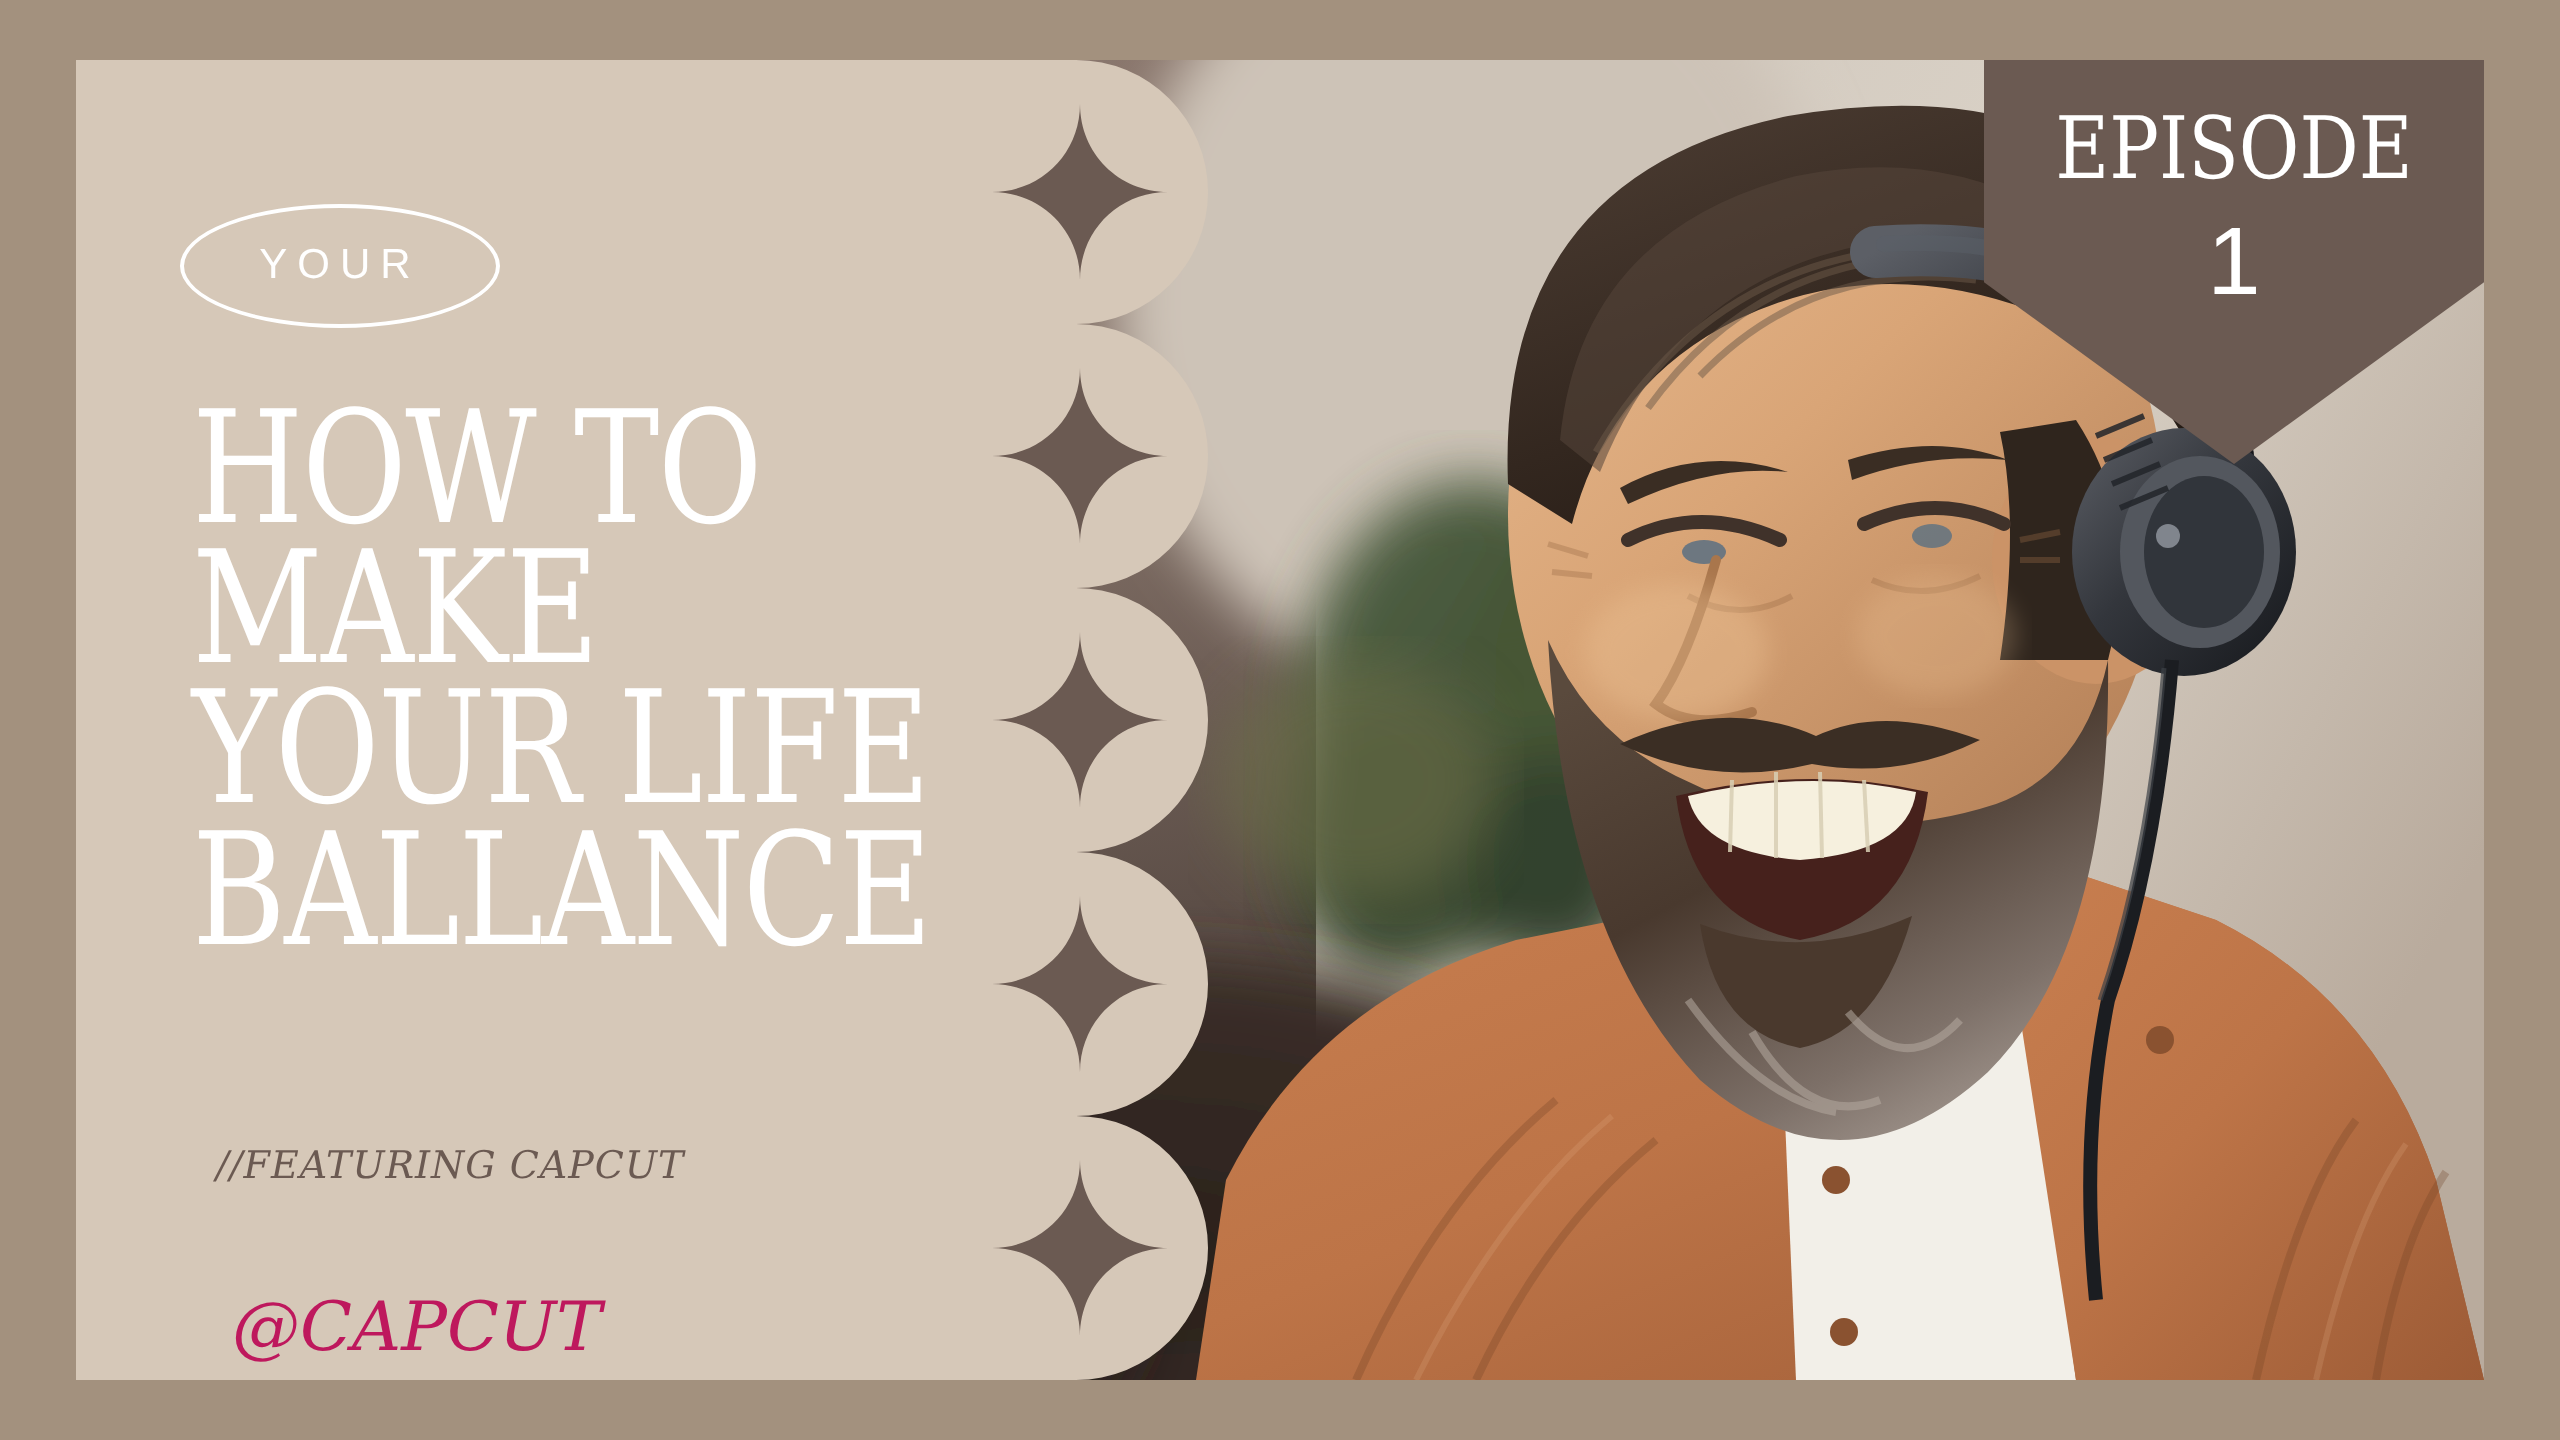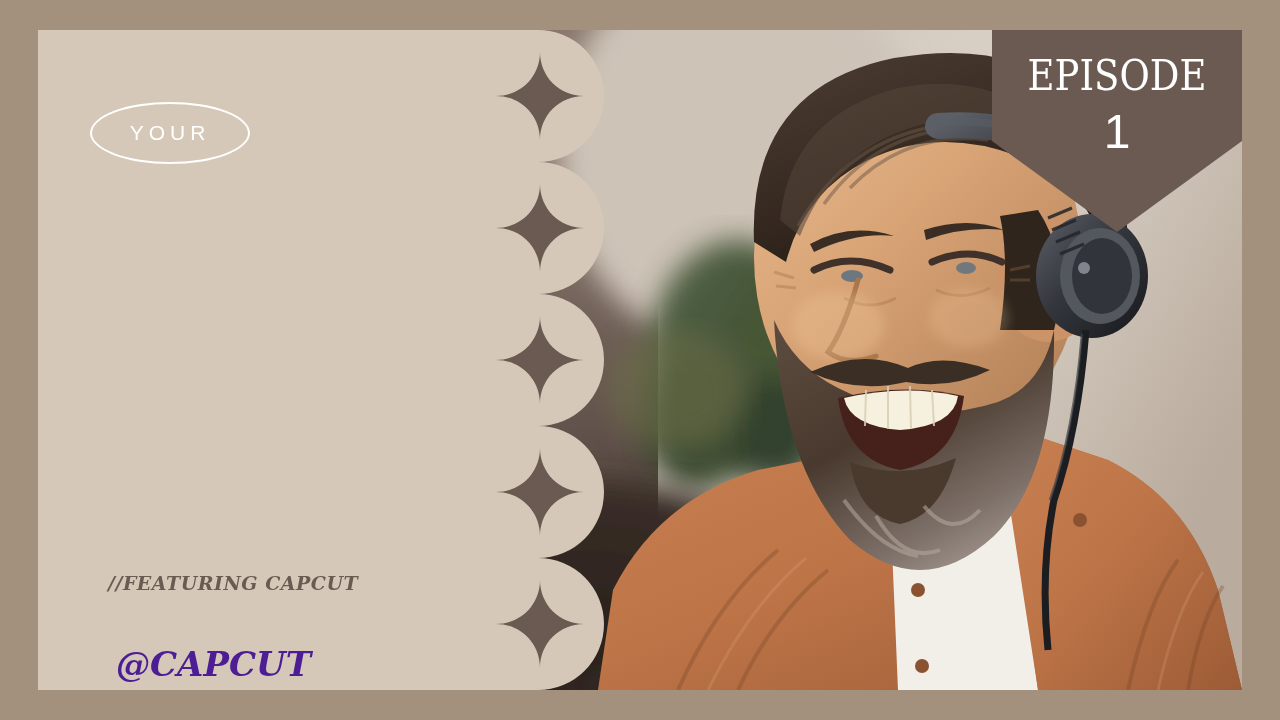--- a/index.html
+++ b/index.html
@@ -76,33 +76,33 @@
     transform-origin:left center;
     white-space:nowrap;
   }
 
   #featuring{
     position:absolute;
     left:70px; top:542px;
     color:#6B5A52;
     font-family:"DejaVu Serif", "Liberation Serif", serif;
     font-style:italic;
-    font-weight:700;
+    font-weight:400;
     font-size:19px;
     letter-spacing:0.5px;
     white-space:nowrap;
   }
 
   #handle{
     position:absolute;
     left:78px; top:614px;
-    color:#4c1d95;
+    color:#be185d;
     font-family:"DejaVu Serif", "Liberation Serif", serif;
     font-style:italic;
-    font-weight:700;
+    font-weight:400;
     font-size:34px;
     letter-spacing:0px;
     white-space:nowrap;
   }
 
   
   #episode-badge{
     position:absolute;
     right:0px; top:0px;
     width:250px; height:202px;
@@ -446,20 +446,26 @@
         </g>
       </svg>
     </div>
 
     <div id="text-column">
 
       <div id="live-badge">
         <span class="label">YOUR</span>
       </div>
 
+      <div id="headline">
+        <span class="line">HOW TO</span>
+        <span class="line">MAKE</span>
+        <span class="line">YOUR LIFE</span>
+        <span class="line">BALLANCE</span>
+      </div>
 
       <div id="featuring">//FEATURING CAPCUT</div>
 
       <div id="handle">@CAPCUT</div>
     </div>
 
     <div id="episode-badge">
       <div class="shape"></div>
       <div class="ep-word">EPISODE</div>
       <div class="ep-num">1</div>

